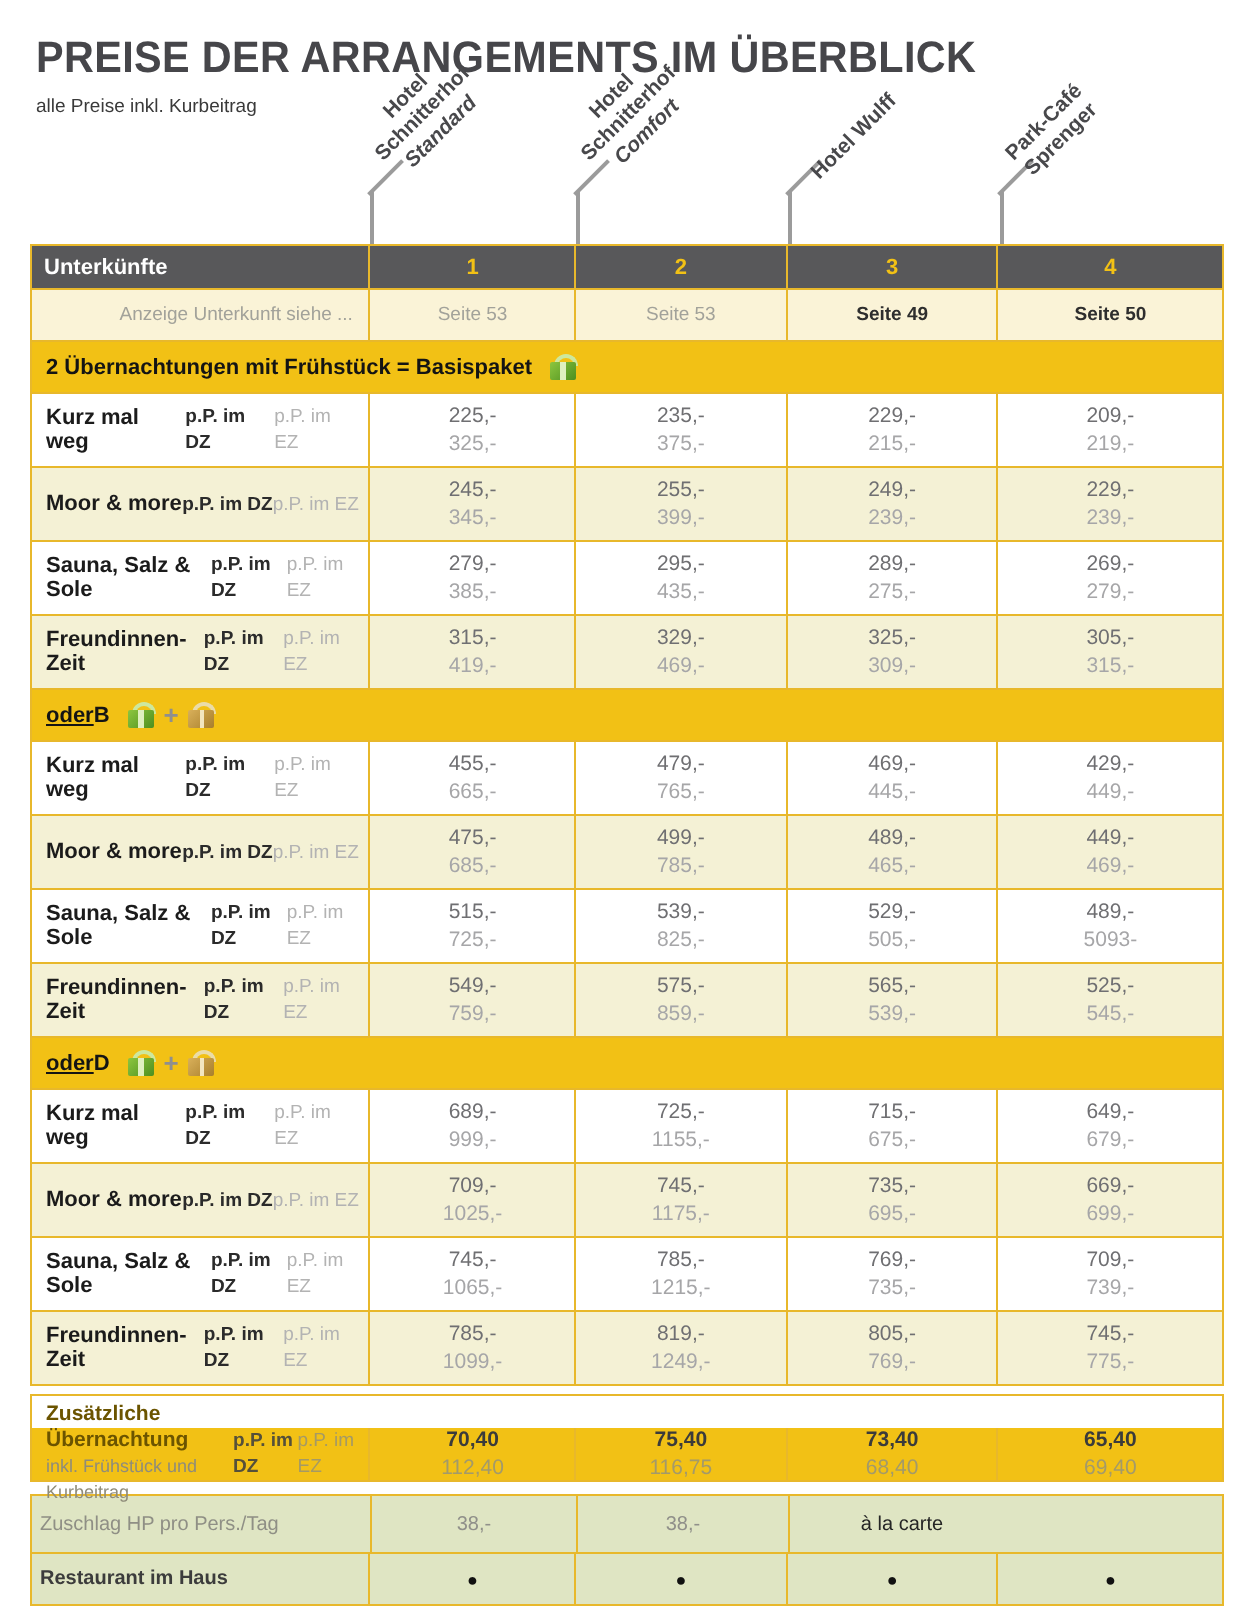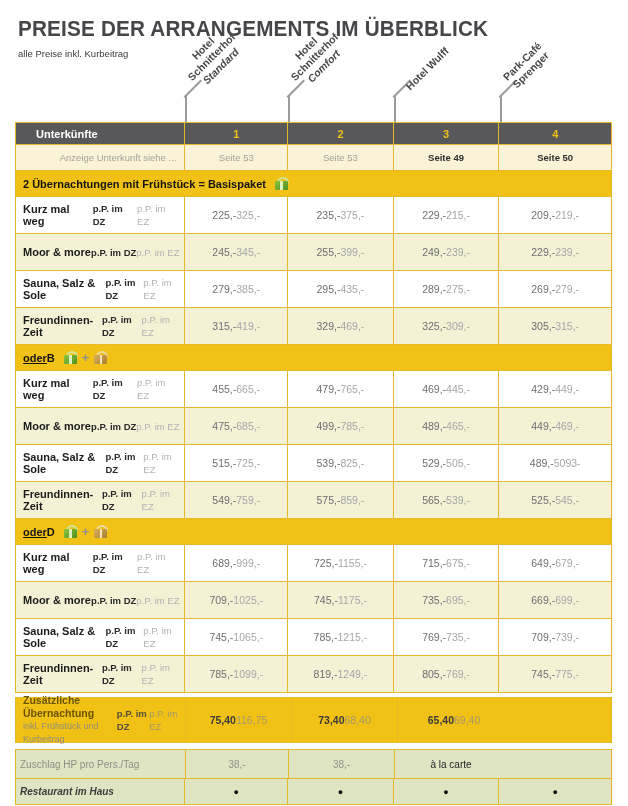--- a/index.html
+++ b/index.html
@@ -22,47 +22,47 @@
   .col-name .variant{font-style:italic;display:block;}
   .col-name span{display:block;}
   .tables{position:absolute;left:15px;top:122px;width:597px;}
   .tbl{border:1px solid var(--border);}
   .row{display:flex;box-sizing:border-box;}
   .row + .row{border-top:1px solid var(--border);}
   .cell{box-sizing:border-box;border-right:1px solid var(--border);display:flex;align-items:center;justify-content:center;}
   .row .cell:last-child{border-right:none;}
   .c0{width:170px;} .c1{width:103px;} .c2{width:106px;} .c3{width:106px;} .c4{width:112px;}
   .row-dark{background:var(--dark);height:21px;}
-  .row-dark .lbl{justify-content:flex-start;padding-left:20px;color:#fff;font-size:11px;font-weight:bold;}
+  .row-dark .lbl{justify-content:flex-start;padding-left:6px;color:#fff;font-size:11px;font-weight:bold;}
   .row-dark .num{color:var(--gold);font-size:11px;font-weight:bold;}
   .row-cream{background:var(--cream);height:26px;}
   .row-cream .lbl{justify-content:flex-end;padding-right:8px;color:var(--muted);font-size:9.5px;}
   .seite{font-size:9.5px;} .seite.muted{color:var(--muted);} .seite.strong{color:#2E2E2E;font-weight:bold;}
   .sec-head{background:var(--gold);height:25px;display:flex;align-items:center;
             padding-left:7px;font-size:11px;font-weight:bold;color:#141414;box-sizing:border-box;}
   .sec-head u{text-decoration:underline;}
   .prow{height:37px;}
   .prow .lblcell{justify-content:space-between;padding:0 5px 0 7px;}
   .pkg-name{font-size:11px;font-weight:bold;color:var(--ink);}
   .units{display:flex;flex-direction:row;align-items:flex-end;line-height:13px;}
   .unit-dz{font-size:9.5px;font-weight:bold;color:#2B2B2B;}
   .unit-ez{font-size:9.5px;color:#B3B3B3;}
-  .prices{display:flex;flex-direction:row;align-items:center;line-height:14px;}
+  .prices{display:flex;flex-direction:column;align-items:center;line-height:14px;}
   .p-dz{font-size:10.5px;color:var(--dz);}
   .p-ez{font-size:10.5px;color:var(--ez);}
-  .row-extra{background:var(--gold);height:44px;}
+  .row-extra{background:var(--gold);height:26px;margin-top:16px;}
   .row-extra .lblcell{justify-content:space-between;padding:0 5px 0 7px;}
   .extra-name{font-size:10.5px;font-weight:bold;color:#6B5400;line-height:13px;}
   .extra-sub{font-size:9px;color:#8F8C7A;font-weight:normal;}
   .row-extra .unit-dz{color:#55503A;} .row-extra .unit-ez{color:#A59A64;}
   .row-extra .p-dz{color:#3B3B3B;font-weight:bold;} .row-extra .p-ez{color:#A39A6A;}
   .row-green{background:var(--green);}
   .row-hp{height:28px;} .row-rest{height:26px;}
   .row-green .lbl{justify-content:flex-start;padding-left:4px;font-size:10px;}
-  .hp-label{color:#8F8F85;} .rest-label{color:#3C3C3C;font-weight:bold;font-style:italic;}
+  .hp-label{color:#8F8F85;} .rest-label{color:#3C3C3C;font-weight:bold;}
   .hp-val{font-size:10px;color:#90908A;} .hp-val.carte{color:#252525;}
   .bullet{font-size:9px;color:#111;}
   .gap4{height:4px;} .gap6{height:6px;}
   .gift{display:inline-block;position:relative;width:15px;height:13px;margin:0 3px;vertical-align:-2px;}
   .gift .box{position:absolute;left:1px;right:1px;top:4px;bottom:0;border-radius:1px;}
   .gift.green .box{background:linear-gradient(135deg,#8CC63F,#4E8F1F);}
   .gift.gold .box{background:linear-gradient(135deg,#D9B05A,#A87F2C);}
   .gift .ribbon{position:absolute;left:6.5px;top:4px;bottom:0;width:2.5px;}
   .gift.green .ribbon{background:#DFF0C0;} .gift.gold .ribbon{background:#F3E6C0;}
   .gift .bow{position:absolute;top:0;left:3px;width:8px;height:4px;border-radius:50% 50% 0 0/100% 100% 0 0;border-style:solid;border-width:2px 2px 0 2px;}
@@ -580,20 +580,26 @@
           <div class="cell c0 lblcell">
             <div class="extra-name">
               <div>Zusätzliche Übernachtung</div>
               <div class="extra-sub">inkl. Frühstück und Kurbeitrag</div>
             </div>
             <div class="units">
               <span class="unit-dz">p.P. im DZ</span>
               <span class="unit-ez">p.P. im EZ</span>
             </div>
           </div>
+          <div class="cell c1">
+            <div class="prices">
+              <span class="p-dz">70,40</span>
+              <span class="p-ez">112,40</span>
+            </div>
+          </div>
           <div class="cell c2">
             <div class="prices">
               <span class="p-dz">75,40</span>
               <span class="p-ez">116,75</span>
             </div>
           </div>
           <div class="cell c3">
             <div class="prices">
               <span class="p-dz">73,40</span>
               <span class="p-ez">68,40</span>

